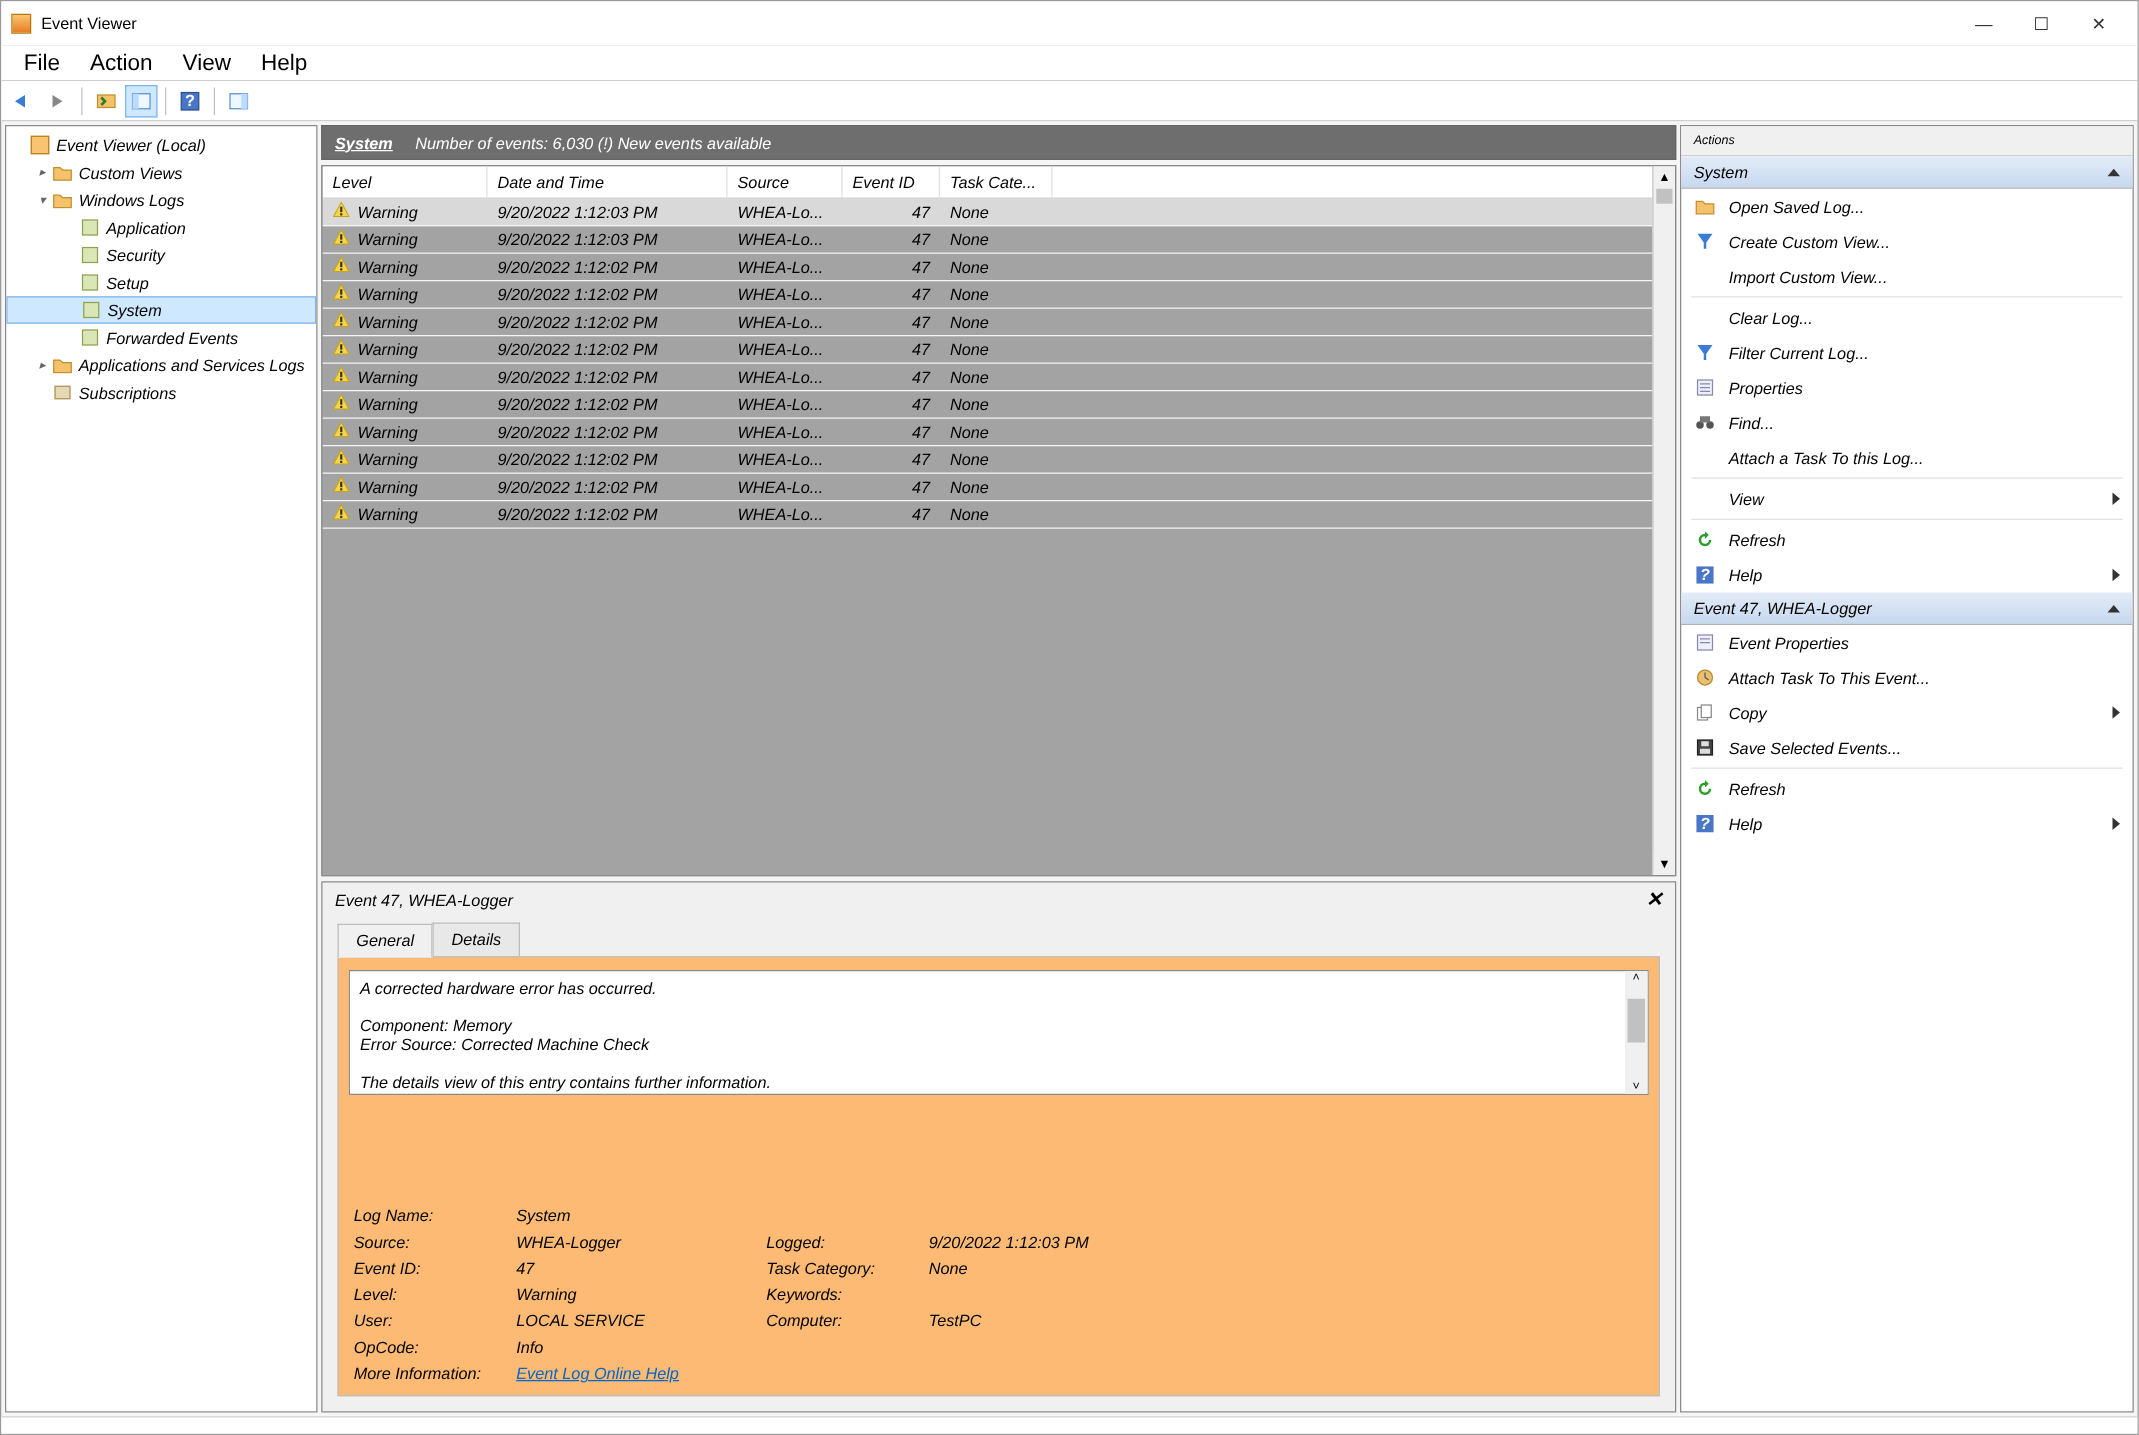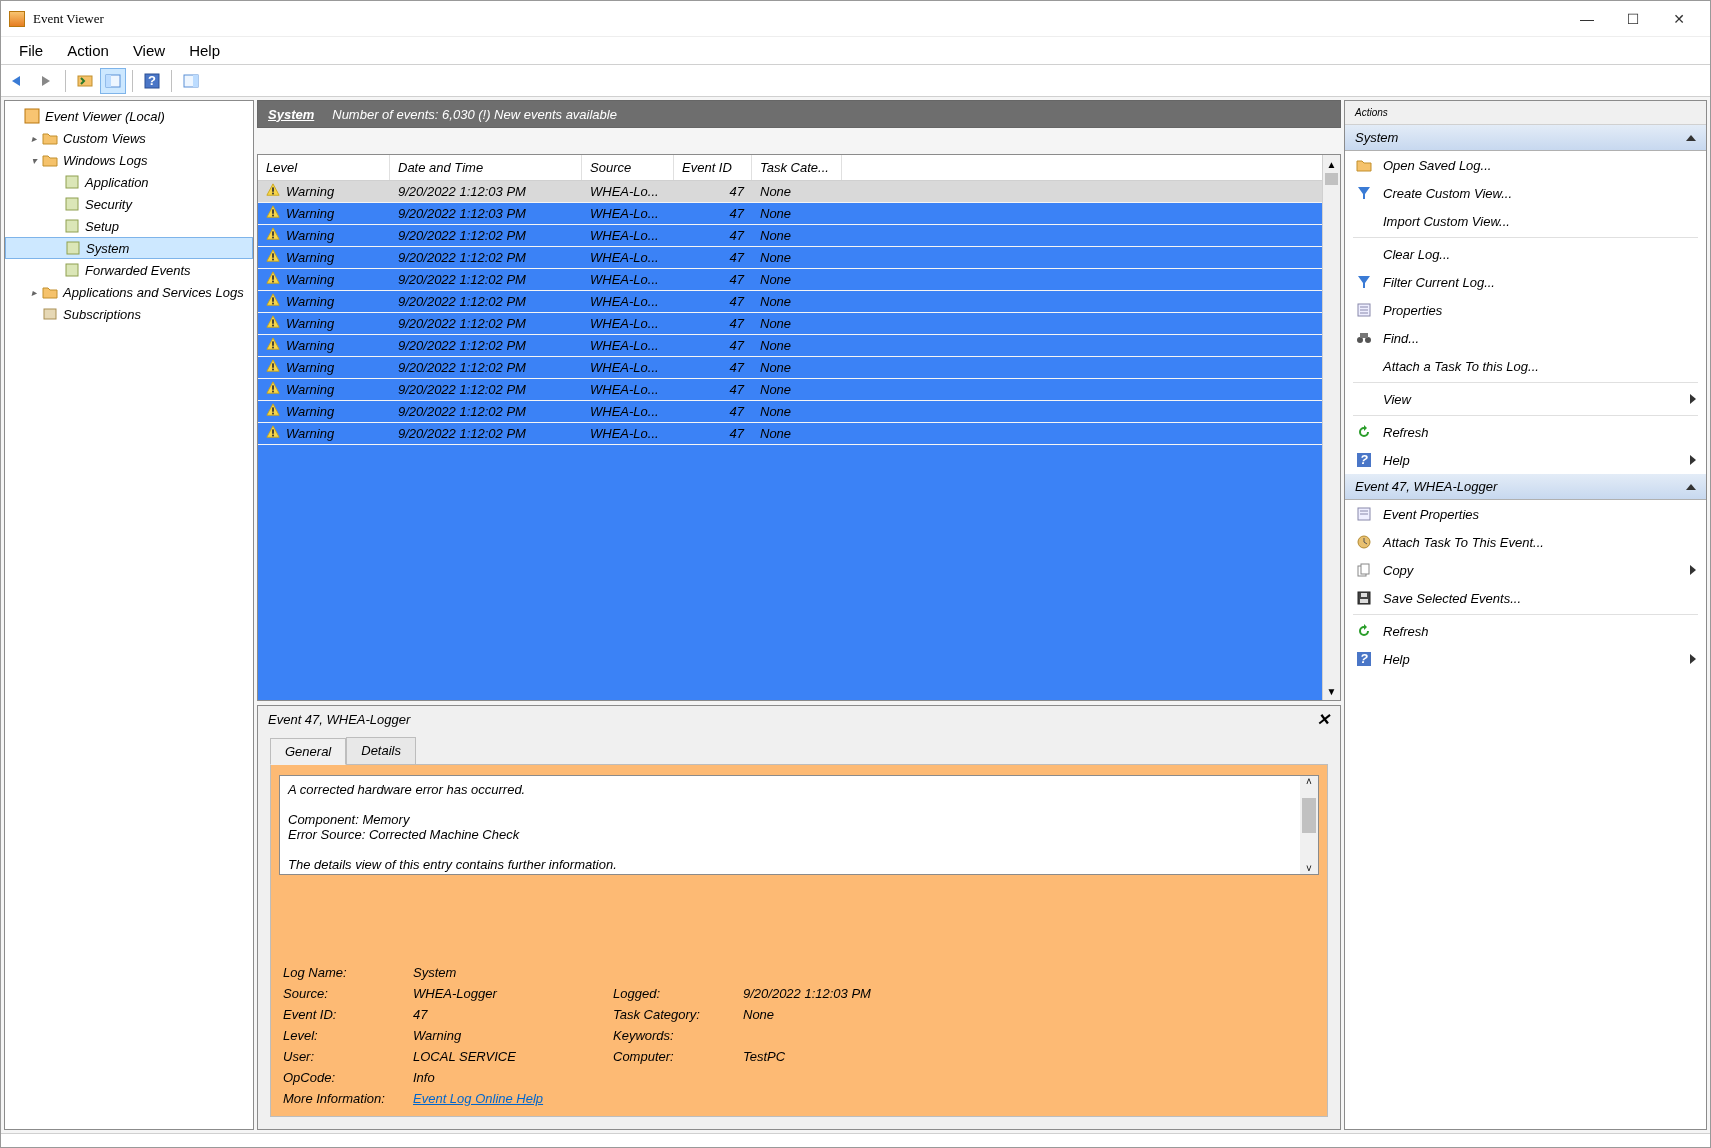--- a/index.html
+++ b/index.html
@@ -1,22 +1,22 @@
 <!DOCTYPE html>
 <html><head>
 <meta charset="utf-8">
 <style>
 * { box-sizing: border-box; margin: 0; padding: 0; font-family: "Segoe UI", Tahoma, sans-serif; font-size: 13px; }
 body { background: #f5f5f5; width: 1711px; height: 1148px; border: 1px solid #999; overflow: hidden; }
 .titlebar { height: 36px; display: flex; align-items: center; padding: 0 8px; background: #fff; border-bottom: 1px solid #eee; }
 .titlebar .app-icon { width: 16px; height: 16px; margin-right: 8px; background: linear-gradient(#f8c471,#e67e22); border: 1px solid #b9770e; }
-.titlebar .title { flex: 1; font-size: 13px; font-family: Liberation Serif, serif; }
+.titlebar .title { flex: 1; font-size: 13px; }
 .titlebar .win-btn { width: 46px; height: 32px; display:flex; align-items:center; justify-content:center; font-size:14px; color:#333; }
 .menubar { height: 28px; display:flex; align-items:center; padding: 0 6px; background:#fff; border-bottom:1px solid #d0d0d0; }
-.menubar .menu-item { padding:4px 12px; font-size:15px; }
+.menubar .menu-item { padding:4px 12px; font-size:18px; }
 .toolbar { height: 32px; display:flex; align-items:center; padding:2px 4px; gap:2px; background:#fff; border-bottom:1px solid #d0d0d0; }
 .toolbar .sep { width:1px; height:22px; background:#c0c0c0; margin:0 4px; }
 .tbtn { width:26px; height:26px; display:flex; align-items:center; justify-content:center; border:1px solid transparent; }
 .tbtn svg { display:block; }
 .tbtn.ic-props { border-color:#7eb4ea; background:#cde8ff; }
 
 .workspace { display:flex; height: calc(100% - 36px - 28px - 32px - 14px); font-style: italic; }
 .bottom-border { height:14px; background:#fff; border-top:1px solid #d0d0d0; }
 
 
@@ -26,21 +26,21 @@
 .tree-row.selected { background:#cde8ff; border:1px solid #7eb4ea; }
 .tree-toggle { width:14px; text-align:center; color:#666; font-size:10px; }
 .tree-icon { width:18px; height:16px; display:flex; align-items:center; justify-content:center; margin-right:4px; }
 .tree-label { font-size:13px; }
 .indent-0{padding-left:4px;} .indent-1{padding-left:22px;} .indent-2{padding-left:44px;}
 
 
 .center-pane { flex:1; display:flex; flex-direction:column; margin:3px 0; gap:4px; }
 .log-header { background:#6e6e6e; color:#fff; height:28px; display:flex; align-items:center; padding:0 10px; gap:18px; border:1px solid #666; }
 .log-header .log-name { font-weight:bold; text-decoration:underline; }
-.event-grid-wrap { flex:1; border:1px solid #8b8b8b; background:#3b82f6; display:flex; overflow:hidden;margin-top:22px; }
+.event-grid-wrap { flex:1; border:1px solid #8b8b8b; background:#a3a3a3; display:flex; overflow:hidden; }
 .event-grid { flex:1; overflow:auto; }
 .grid-header { display:flex; background:#fff; border-bottom:1px solid #d0d0d0; position:sticky; top:0; }
 .grid-header .gh { padding:5px 8px; border-right:1px solid #e0e0e0; font-size:13px; }
 .grid-row { display:flex; align-items:center; height:22px; border-bottom:1px solid #f5f5f5; }
 .grid-row.selected { background:#d9d9d9; }
 .gc { padding:0 8px; font-size:13px; overflow:hidden; text-overflow:ellipsis; white-space:nowrap; }
 .col-level{width:132px; display:flex; gap:6px; align-items:center;} 
 .col-date{width:192px;} .col-source{width:92px;} .col-id{width:78px; text-align:right;} .col-task{width:90px;}
 .warn-icon { width:14px; height:14px; }
 .vscroll { width:18px; background:#f0f0f0; border-left:1px solid #d0d0d0; position:relative; }

